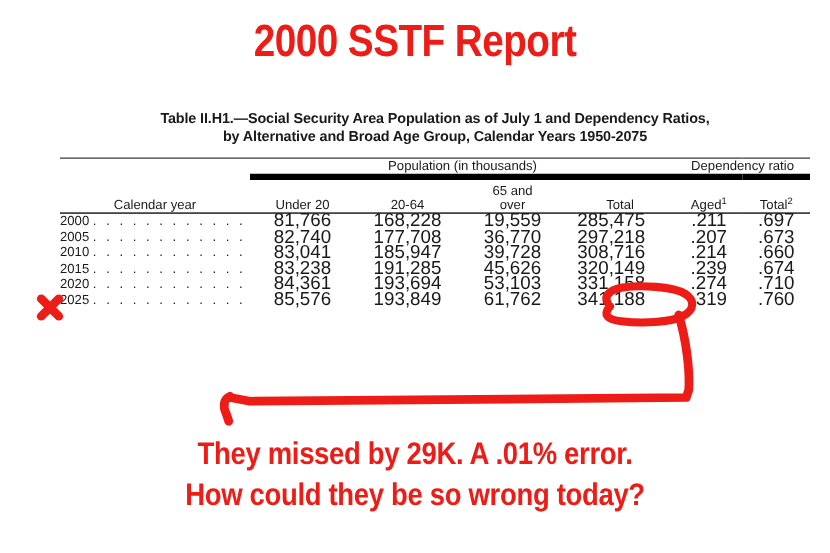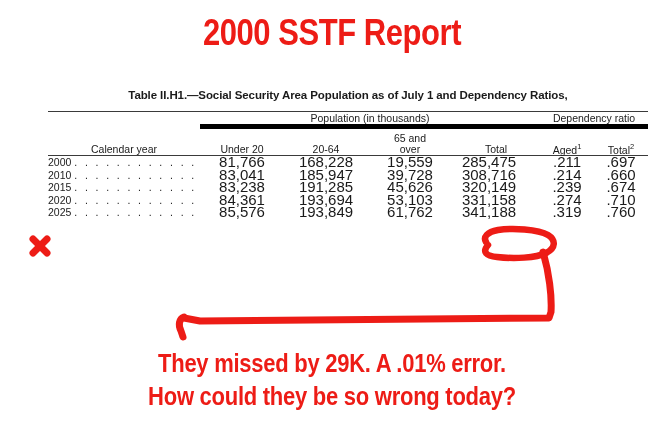--- a/index.html
+++ b/index.html
@@ -140,20 +140,21 @@
 </style>
 </head>
 <body>
 
 <div id="headline">2000 SSTF Report</div>
 
 <div id="table-block">
 
   <div class="tbl-title">
     <span>Table II.H1.—Social Security Area Population as of July 1 and Dependency Ratios,</span><br>
+    <span>by Alternative and Broad Age Group, Calendar Years 1950-2075</span>
   </div>
 
   <table class="data">
     <colgroup>
       <col style="width:152px">
       <col style="width:84px">
       <col style="width:84px">
       <col style="width:84px">
       <col style="width:88px">
       <col style="width:54px">
@@ -200,20 +201,29 @@
         <tr>
           <td class="yr-cell"><span>2000</span> <span class="leader">. . . . . . . . . . . .</span></td>
           <td class="num">81,766</td>
           <td class="num">168,228</td>
           <td class="num">19,559</td>
           <td class="num wide">285,475</td>
           <td class="num">.211</td>
           <td class="num">.697</td>
         </tr>
         <tr>
+          <td class="yr-cell"><span>2005</span> <span class="leader">. . . . . . . . . . . .</span></td>
+          <td class="num">82,740</td>
+          <td class="num">177,708</td>
+          <td class="num">36,770</td>
+          <td class="num wide">297,218</td>
+          <td class="num">.207</td>
+          <td class="num">.673</td>
+        </tr>
+        <tr>
           <td class="yr-cell"><span>2010</span> <span class="leader">. . . . . . . . . . . .</span></td>
           <td class="num">83,041</td>
           <td class="num">185,947</td>
           <td class="num">39,728</td>
           <td class="num wide">308,716</td>
           <td class="num">.214</td>
           <td class="num">.660</td>
         </tr>
         <tr>
           <td class="yr-cell"><span>2015</span> <span class="leader">. . . . . . . . . . . .</span></td>

